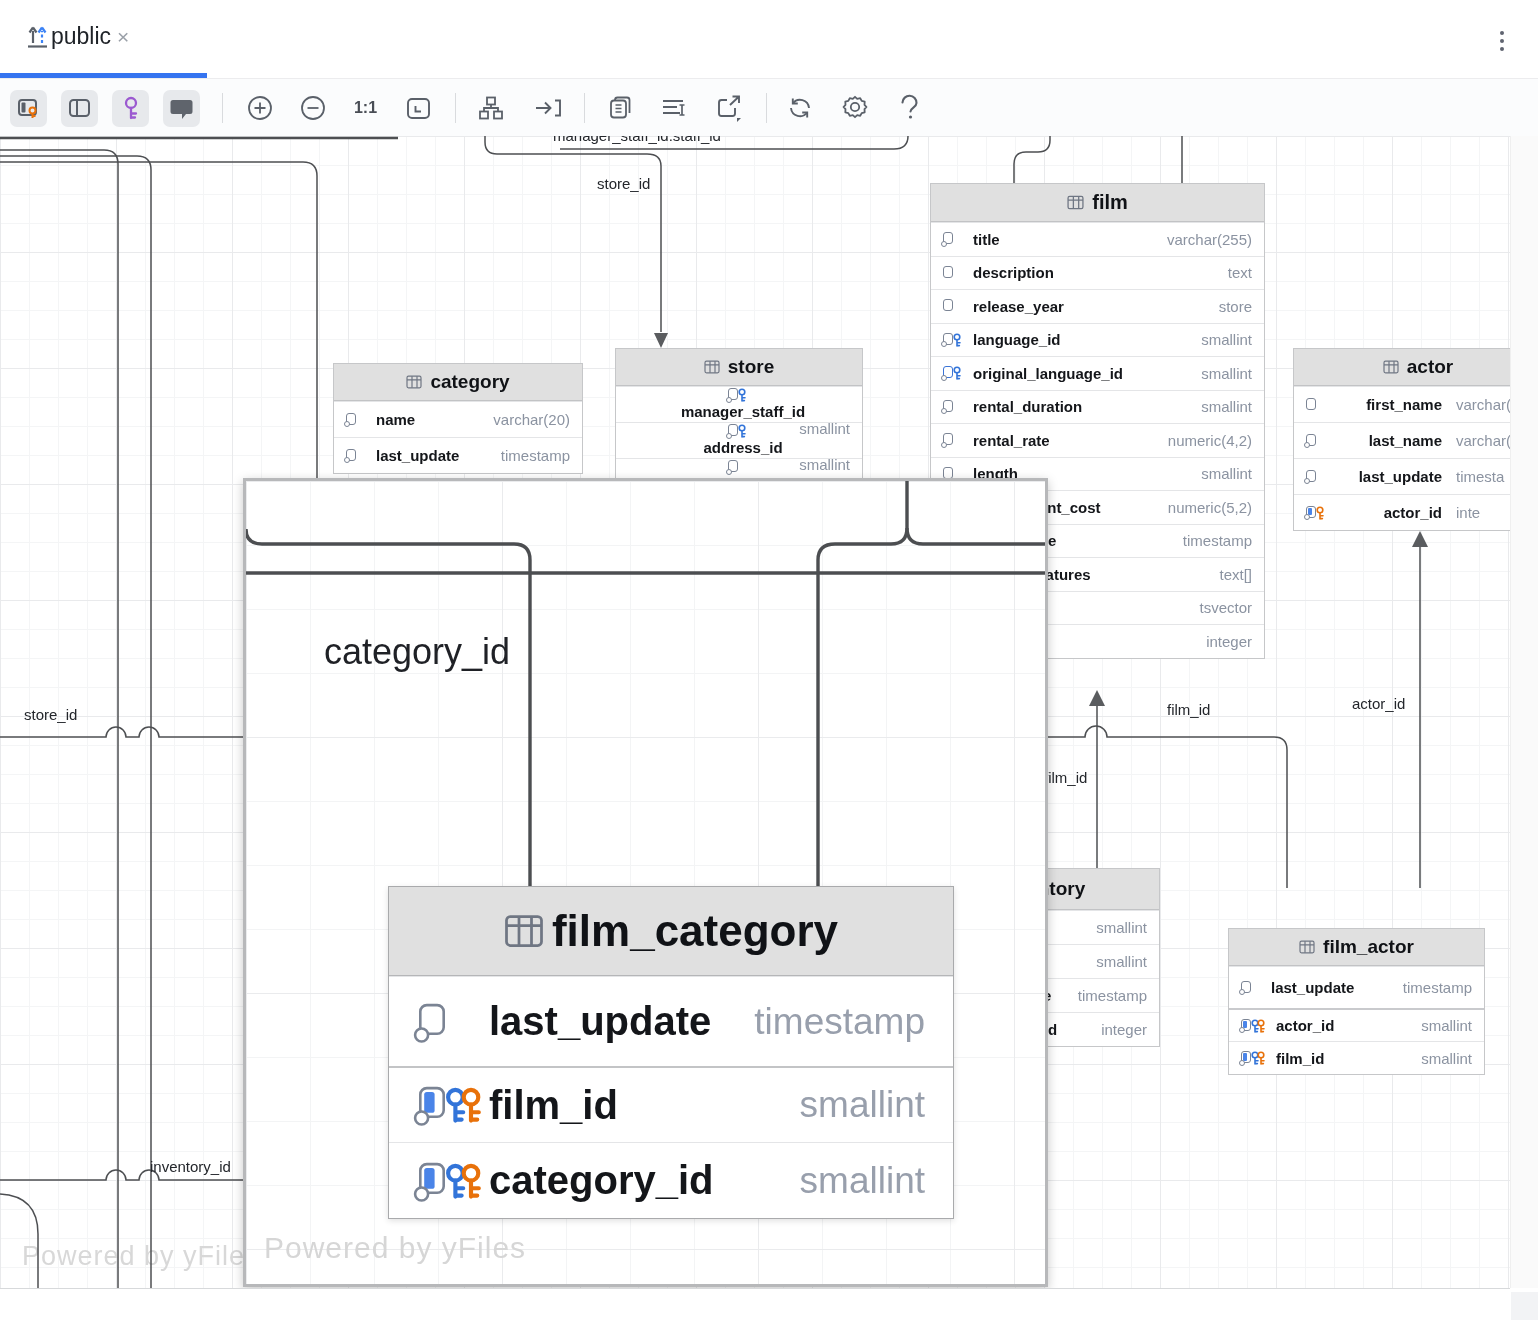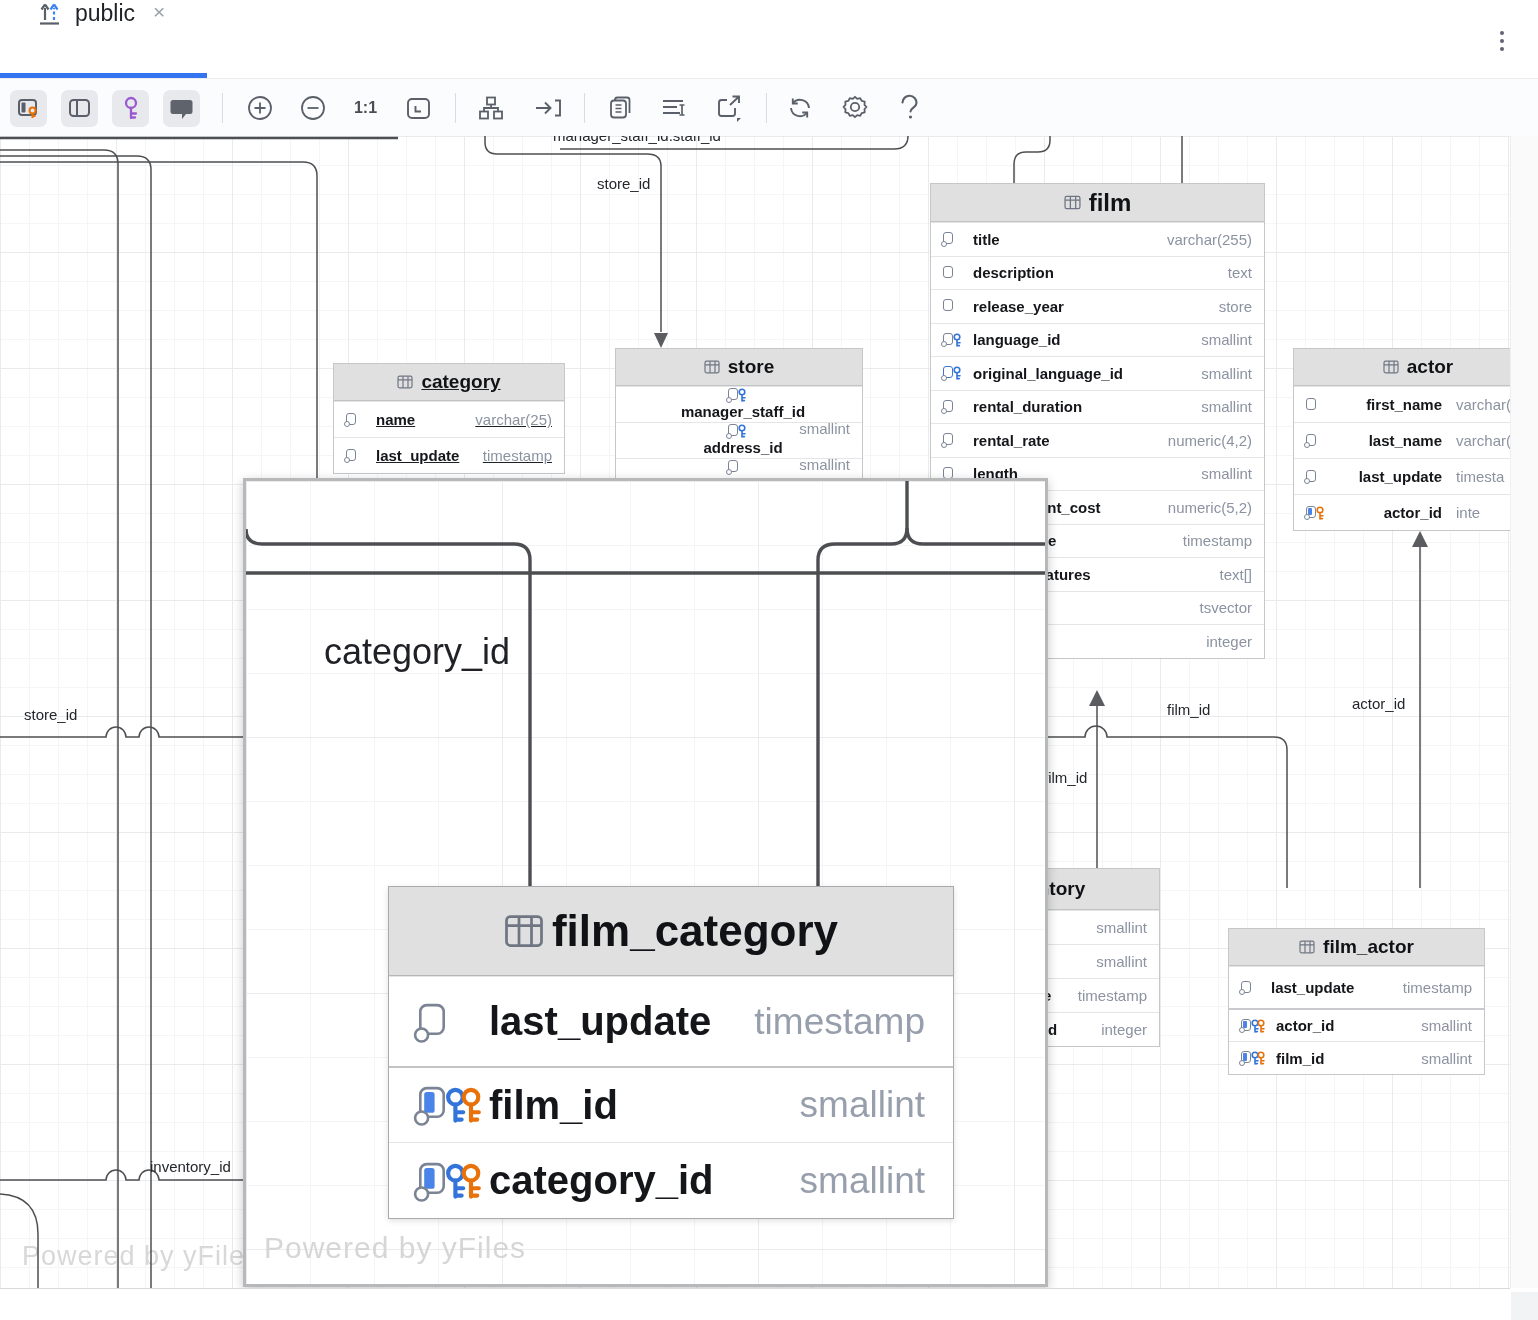--- a/index.html
+++ b/index.html
@@ -1,20 +1,20 @@
 <!DOCTYPE html>
 <html><head>
 <meta charset="utf-8">
 <style>
   html,body{margin:0;padding:0;}
   body{width:1538px;height:1320px;position:relative;background:#fff;
        font-family:"Liberation Sans",sans-serif;overflow:hidden;color:#1d2025;}
   
   .tabbar{position:absolute;left:0;top:0;width:1538px;height:78px;background:#fff;}
-  .tab{position:absolute;left:0;top:0;height:73px;display:flex;padding:0 18px 0 36px;gap:12px;}
+  .tab{position:absolute;left:0;top:0;height:73px;display:flex;align-items:center;padding:0 18px 0 24px;}
   .tab-title{font-size:23px;font-weight:500;color:#1e2227;}
   .tab-close{font-size:21px;color:#9aa0a8;margin-left:6px;cursor:pointer;}
   .tab-accent{position:absolute;left:0;top:73px;width:207px;height:5px;background:#3574f0;}
   .kebab{position:absolute;left:1492px;top:26px;width:20px;height:30px;display:flex;flex-direction:column;align-items:center;gap:4px;justify-content:center;}
   .kebab i{width:4px;height:4px;border-radius:50%;background:#5f6470;}
   
   .toolbar{position:absolute;left:0;top:78px;width:1538px;height:58px;background:#fbfcfd;
            border-top:1px solid #ececee;border-bottom:1px solid #ebedef;display:flex;align-items:center;}
   .tbtn{width:37px;height:37px;border-radius:7px;display:flex;align-items:center;justify-content:center;flex:none;cursor:pointer;}
   .tbtn.on{background:#e7e9ec;}
@@ -43,26 +43,26 @@
   .ci.v-pkfk{width:27px;}
   .ci .b{position:absolute;left:0;top:1px;width:10px;height:12px;border:1.6px solid #7b8494;border-radius:3px;box-sizing:border-box;}
   .ci .b.blue{border-color:#3b74d6;}
   .ci .b.bar::after{content:"";position:absolute;left:1px;top:1px;width:3.5px;height:7.5px;background:#4a84e8;border-radius:1px;}
   .ci .d{position:absolute;left:-2.5px;top:9.5px;width:6px;height:6px;border:1.4px solid #7b8494;border-radius:50%;background:#fff;box-sizing:border-box;}
   .ci svg.k{position:absolute;top:1px;width:10px;height:14px;fill:none;stroke:currentColor;stroke-width:1.6;stroke-linecap:round;}
   .ci .k1{left:9px;color:#3274d9;}
   .ci .k2{left:15px;color:#e8710a;}
   .ci .ko{color:#e8710a !important;}
   
-  .tbl-category{left:333px;top:227px;width:232px;text-decoration:underline;}
+  .tbl-category{left:333px;top:227px;width:250px;}
   .tbl-category .hd{height:36px;} .tbl-category .row{height:36px;}
   .tbl-store{left:615px;top:212px;width:248px;}
   .tbl-store .hd{height:36px;} .tbl-store .row{height:36px;flex-direction:column;}
   .tbl-film{left:930px;top:47px;width:335px;}
-  .tbl-film .hd{height:37px;font-size:24px;} .tbl-film .row{height:33.5px;}
+  .tbl-film .hd{height:37px;font-size:20px;} .tbl-film .row{height:33.5px;}
   .tbl-actor{left:1293px;top:212px;width:250px;}
   .tbl-actor .hd{height:36px;} .tbl-actor .row{height:36px;justify-content:flex-start;}
   .tbl-actor .nm{width:106px;flex:none;text-align:right;} .tbl-actor .tp{margin-left:14px;}
   .tbl-inventory{left:925px;top:732px;width:235px;}
   .tbl-inventory .hd{height:40px;} .tbl-inventory .row{height:34px;}
   .tbl-filmactor{left:1228px;top:752px;width:257px;margin-top:40px;}
   .tbl-filmactor .hd{height:36px;}
   .tbl-filmactor .row{height:33px;}
   .tbl-filmactor .row.r-lu{height:42px;}
   .tbl-filmactor .row.r-sep{border-top:2px solid #c9cacd;}
@@ -284,21 +284,21 @@
           </g>
         </svg>
       <span>category</span>
     </div>
     <div class="row">
       <span class="ci v-null">
           <span class="b"></span>
           <span class="d"></span>
         </span>
       <span class="nm">name</span>
-      <span class="tp">varchar(25)</span>
+      <span class="tp">varchar(20)</span>
     </div>
     <div class="row">
       <span class="ci v-null">
           <span class="b"></span>
           <span class="d"></span>
         </span>
       <span class="nm">last_update</span>
       <span class="tp">timestamp</span>
     </div>
   </div>

